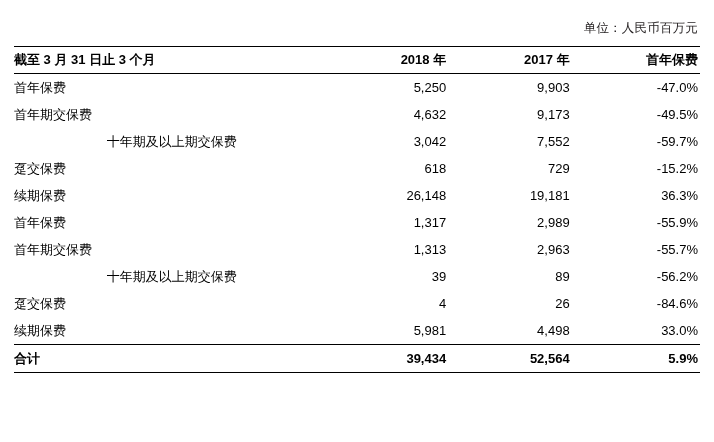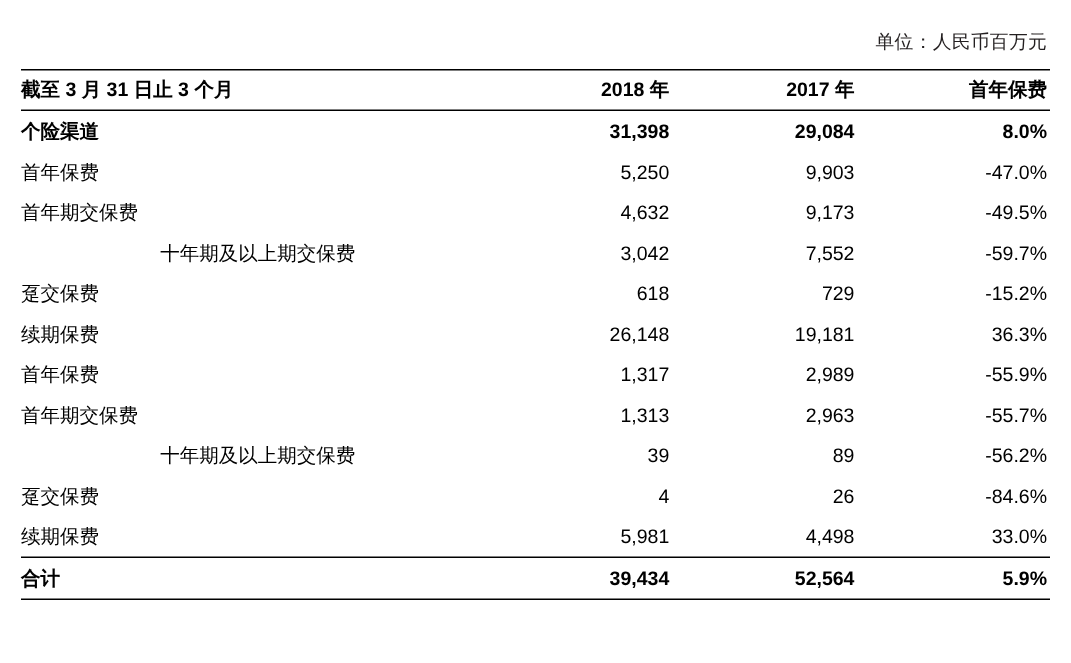--- a/index.html
+++ b/index.html
@@ -103,26 +103,20 @@
     </colgroup>
     <thead>
       <tr class="row-h hdr-top">
         <td class="cell-label">截至 3 月 31 日止 3 个月</td>
         <td class="cell-num">2018 年</td>
         <td class="cell-num">2017 年</td>
         <td class="cell-num last">首年保费</td>
       </tr>
     </thead>
     <tbody>
-      <tr class="data bold">
-        <td class="cell-label ind-0">个险渠道</td>
-        <td class="cell-num">31,398</td>
-        <td class="cell-num">29,084</td>
-        <td class="cell-num last">8.0%</td>
-      </tr>
       <tr class="data">
         <td class="cell-label ind-1">首年保费</td>
         <td class="cell-num">5,250</td>
         <td class="cell-num">9,903</td>
         <td class="cell-num last">-47.0%</td>
       </tr>
       <tr class="data">
         <td class="cell-label ind-2">首年期交保费</td>
         <td class="cell-num">4,632</td>
         <td class="cell-num">9,173</td>

